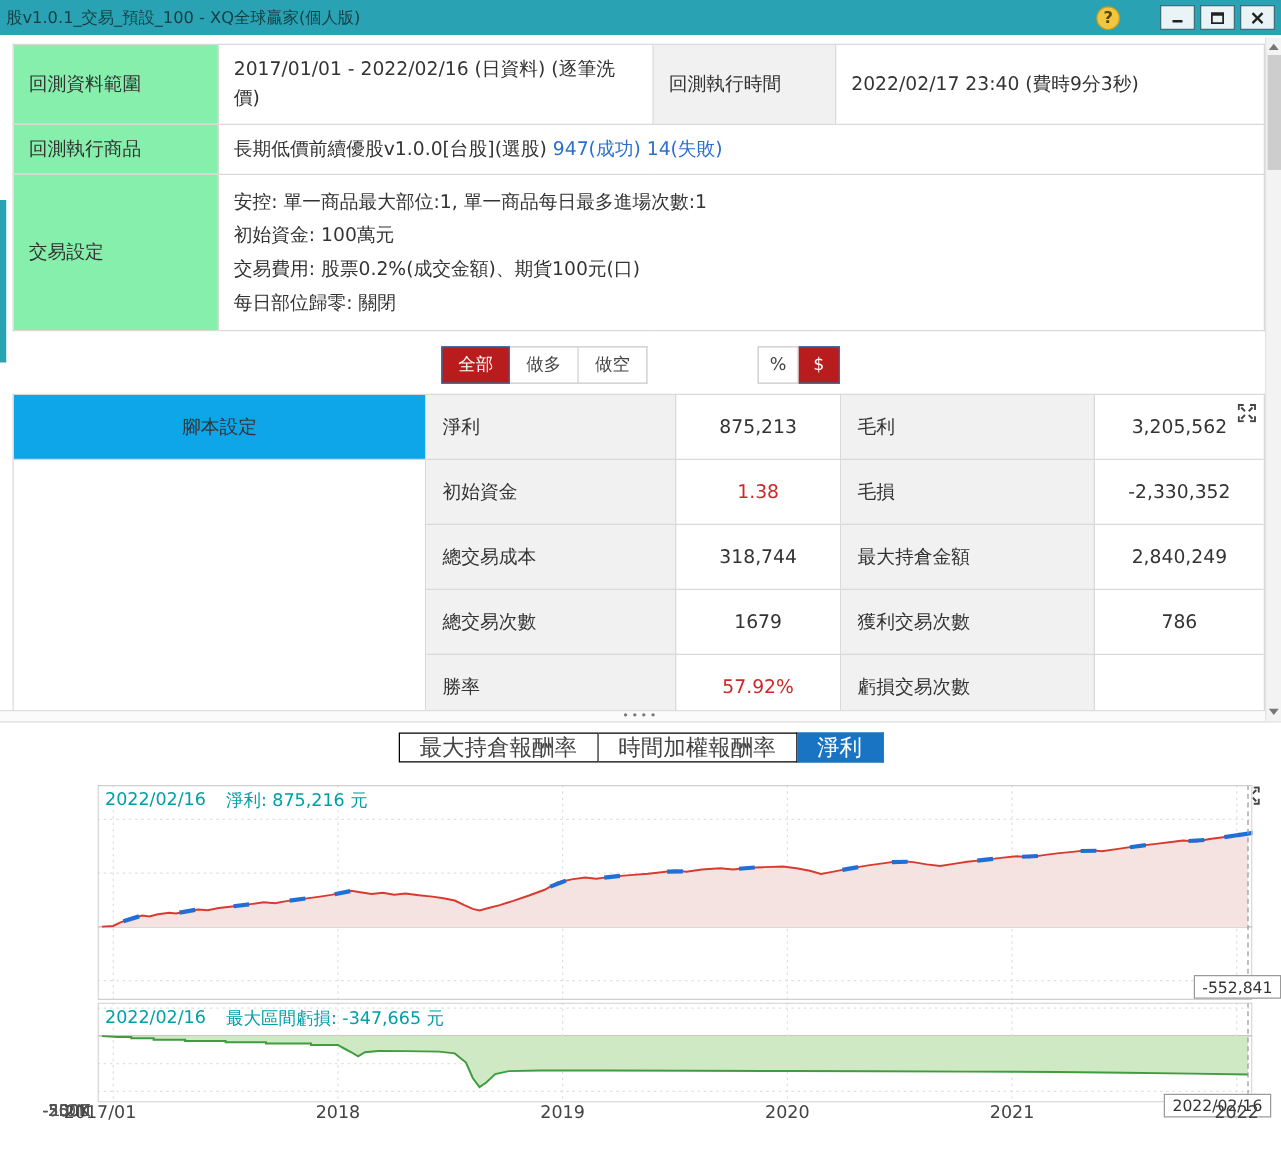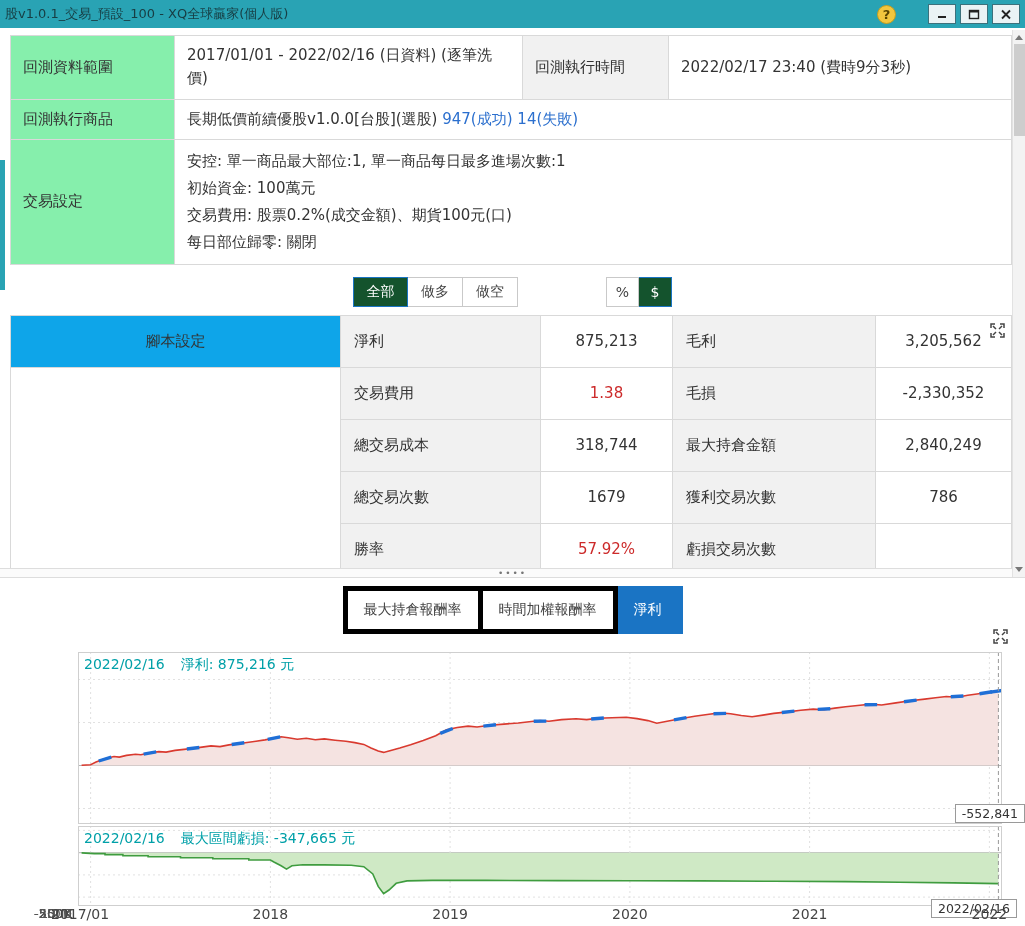--- a/index.html
+++ b/index.html
@@ -29,21 +29,21 @@
   table.info td.v1{width:348px}
   td.settings{vertical-align:top}
   td.settings div{line-height:27px}
   .lnk{color:#2b6fce;cursor:pointer}
 
   
   .filter-row{display:flex;justify-content:center;align-items:center;margin:12px 0 8px;height:30px}
   .btn{min-width:55px;height:30px;border:1px solid #c9c9c9;background:#fff;font-size:14px;color:#444;
     display:flex;align-items:center;justify-content:center;cursor:pointer}
   .btn+.btn{border-left:none}
-  .btn.active{background:#14532d;border-color:#1a74c4;color:#fff}
+  .btn.active{background:#b91c1c;border-color:#1a74c4;color:#fff}
   .money-group{margin-left:88px;display:flex}
   .btn.sm{min-width:33px}
 
   
   .results{position:relative;width:1002px;height:253px;overflow:hidden;
     border:1px solid #d9d9d9;border-bottom:none;display:flex}
   .script-panel{width:330px;border-right:1px solid #d9d9d9;flex:0 0 auto}
   .script-header{height:52px;display:flex;align-items:center;justify-content:center;
     font-size:15px;border-bottom:1px solid #d9d9d9;background:#0ea5e9}
   .script-text{padding:12px 10px;font-size:15px;line-height:1.65}
@@ -65,21 +65,21 @@
   .thumb{position:absolute;top:14px;left:1px;width:11px;height:92px;background:#cdcdcd}
 
   
   .splitter{height:10px;border-top:1px solid #ddd;border-bottom:1px solid #ddd;background:#fbfbfb;
     display:flex;align-items:center;justify-content:center;cursor:row-resize}
   .splitter span{font-size:9px;color:#777;letter-spacing:2px;line-height:6px}
 
   
   .chart-section{position:relative}
   .chart-tabs{display:flex;justify-content:center;margin-top:8px}
-  .tab{height:48px;padding:0 16px;border:5px solid #000000;background:#fff;font-size:14px;color:#444;
+  .tab{height:24px;padding:0 16px;border:1px solid #000000;background:#fff;font-size:18px;color:#444;
     display:flex;align-items:center;cursor:pointer}
   .tab+.tab{border-left:none}
   .tab.active{background:#1a74c4;border-color:#1a74c4;color:#fff}
   .chart-expand{position:absolute;right:16px;top:42px;cursor:pointer;background:#fff;padding:1px}
 
   .charts-wrap{position:relative;margin-top:18px;padding-left:78px;height:282px}
   .charts-wrap svg{display:block;background:#fff}
   #chart2-svg{margin-top:2px}
   .ylab{position:absolute;left:0;width:72px;text-align:right;font-size:13px;color:#555}
   .xlab{position:absolute;width:80px;text-align:center;font-size:14px;color:#444}
@@ -161,21 +161,21 @@
     <div class="results">
       <div class="script-panel">
         <div class="script-header">腳本設定</div>
       </div>
       <div class="metrics">
         <div class="mcell mlbl">淨利</div>
         <div class="mcell mval">875,213</div>
         <div class="mcell mlbl">毛利</div>
         <div class="mcell mval last">3,205,562</div>
 
-        <div class="mcell mlbl">交易費用</div>
+        <div class="mcell mlbl">初始資金</div>
         <div class="mcell mval neg">1.38</div>
         <div class="mcell mlbl">毛損</div>
         <div class="mcell mval last">-2,330,352</div>
 
         <div class="mcell mlbl">總交易成本</div>
         <div class="mcell mval">318,744</div>
         <div class="mcell mlbl">最大持倉金額</div>
         <div class="mcell mval last">2,840,249</div>
 
         <div class="mcell mlbl">總交易次數</div>

